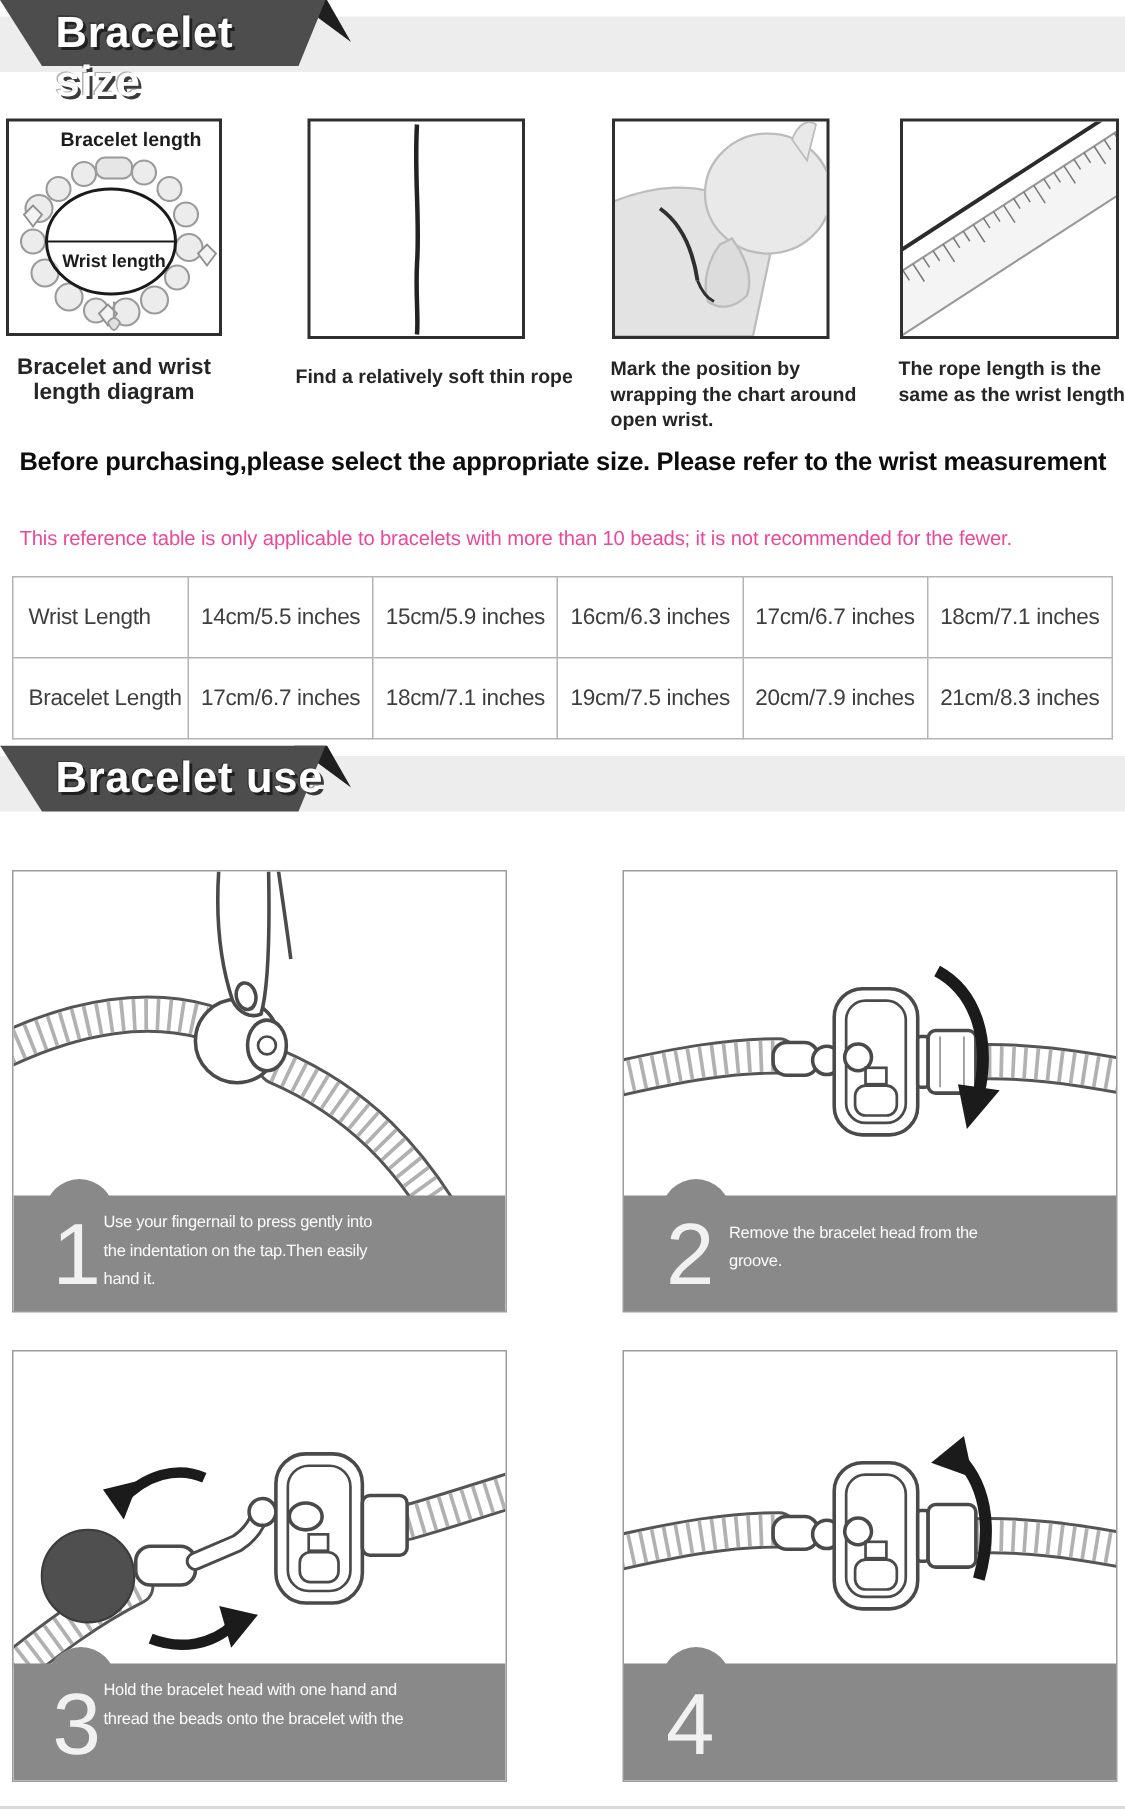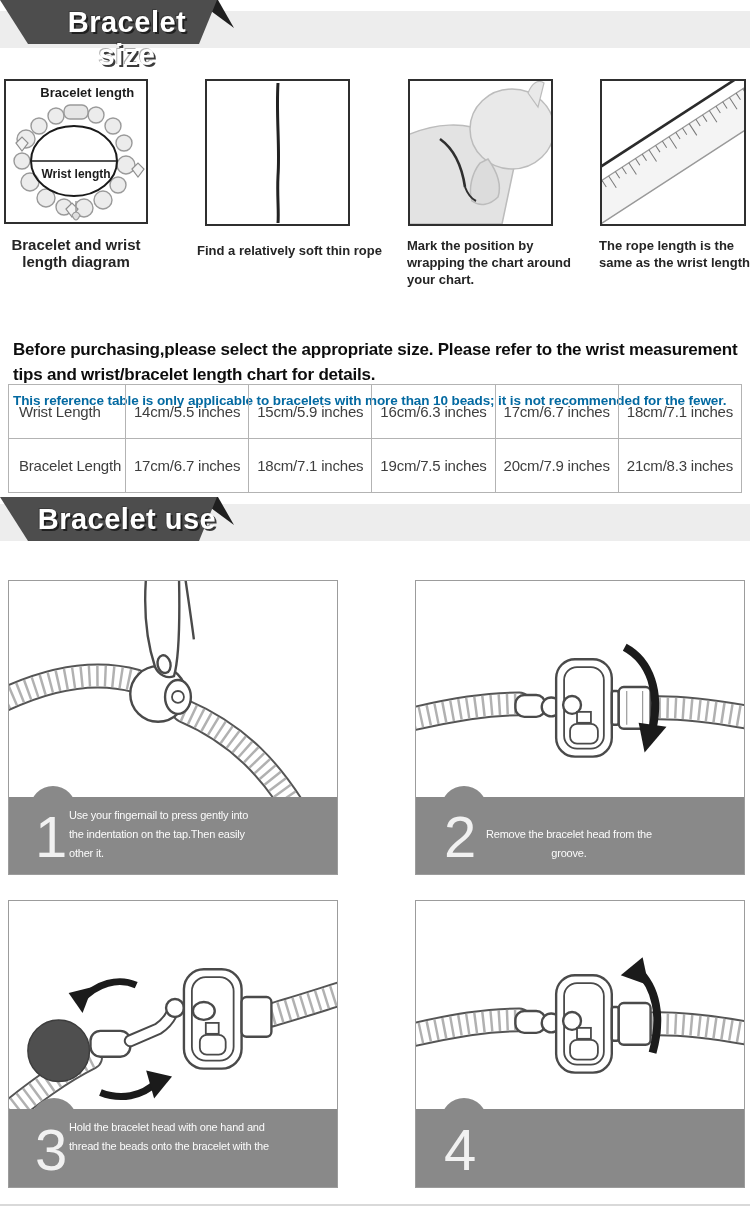--- a/index.html
+++ b/index.html
@@ -1,32 +1,32 @@
 <!DOCTYPE html>
 <html><head>
 <meta charset="utf-8">
 <style>
   html,body{margin:0;padding:0;background:#fff;}
   #stage{position:relative;width:750px;height:1213px;background:#ffffff;overflow:hidden;
          font-family:"Liberation Sans",sans-serif;}
-  .abs{position:absolute;margin-top:42px;}
+  .abs{position:absolute;}
   
   .strip{position:absolute;left:0;width:750px;height:37px;background:#ededed;}
   .ribbon-svg{position:absolute;left:0;width:240px;height:48px;}
-  .ribbon-label{position:absolute;left:37px;width:180px;text-align:center;
+  .ribbon-label{position:absolute;left:37px;width:180px;text-align:left;
       font-size:29px;font-weight:800;color:#ffffff;letter-spacing:.5px;
       text-shadow:2px 2px 0 rgba(25,25,25,.85), -1px -1px 0 rgba(25,25,25,.35);}
   
   .photo-box{position:absolute;background:#ffffff;border:2px solid #2f2f2f;box-sizing:border-box;overflow:hidden;}
   .caption{position:absolute;font-weight:700;color:#252525;font-size:13px;line-height:17px;white-space:nowrap;}
   .caption.center{text-align:center;}
   .inphoto-label{position:absolute;font-weight:700;color:#1c1c1c;white-space:nowrap;}
   
   .intro-line{white-space:nowrap;font-size:17px;line-height:25px;font-weight:700;color:#0d0d0d;letter-spacing:-0.2px;}
-  .notice{white-space:nowrap;font-size:13.5px;font-weight:700;color:#0369a1;letter-spacing:-0.1px;}
+  .notice{white-space:nowrap;font-size:13.5px;font-weight:400;color:#ec4899;letter-spacing:-0.1px;}
   
   table.size{position:absolute;left:8px;top:384px;width:734px;border-collapse:collapse;table-layout:fixed;}
   table.size td{border:1px solid #b3b3b3;height:51px;font-size:15px;color:#3e3e3e;text-align:center;
       font-family:"Liberation Sans",sans-serif;letter-spacing:-0.2px;}
   table.size td.rowlabel{text-align:left;padding-left:10px;}
   
   .panel{position:absolute;width:330px;background:#ffffff;border:1px solid #9c9c9c;box-sizing:border-box;overflow:hidden;}
   .stepbar{position:absolute;left:0;right:0;bottom:0;background:#898989;}
   .bump{position:absolute;width:46px;height:46px;border-radius:50%;background:#898989;}
   .stepnum{position:absolute;color:#f1f1f1;font-size:58px;font-weight:400;line-height:1;}
@@ -148,30 +148,29 @@
   <div class="caption center" style="left:2px;top:236px;width:148px;font-size:15px;">
     <div>Bracelet and wrist</div>
     <div>length diagram</div>
   </div>
   <div class="caption" style="left:197px;top:242px;">
     <div>Find a relatively soft thin rope</div>
   </div>
   <div class="caption" style="left:407px;top:237px;">
     <div>Mark the position by</div>
     <div>wrapping the chart around</div>
-    <div>your chart.</div>
+    <div>open wrist.</div>
   </div>
   <div class="caption" style="left:599px;top:237px;">
     <div>The rope length is the</div>
     <div>same as the wrist length.</div>
   </div>
 
   <div class="abs" style="left:13px;top:295px;">
     <div class="intro-line">Before purchasing,please select the appropriate size. Please refer to the wrist measurement</div>
-    <div class="intro-line">tips and wrist/bracelet length chart for details.</div>
   </div>
   <div class="abs notice" style="left:13px;top:351px;">This reference table is only applicable to bracelets with more than 10 beads; it is not recommended for the fewer.</div>
 
   <table class="size">
     <colgroup>
         <col style="width:117px">
         <col>
         <col>
         <col>
         <col>
@@ -218,21 +217,21 @@
       <path class="ln" d="M138 -6 C 135 32 139 62 147 86 C 151 94 159 98 166 95 C 171 78 172 38 171 -6 Z"></path>
       <ellipse class="ln" cx="156" cy="83" rx="6.5" ry="9" transform="rotate(-12 156 83)"></ellipse>
       <path class="ln-thin" d="M177 -6 C 181 22 184 42 186 58" style="stroke-width:2.4"></path>
     </svg>
     <div class="bump" style="left:21px;top:205px;"></div>
     <div class="stepbar" style="height:77px;">
       <div class="stepnum" style="left:26px;bottom:8px;">1</div>
       <div class="steptext" style="left:60px;top:9px;">
         <div>Use your fingernail to press gently into</div>
         <div>the indentation on the tap.Then easily</div>
-        <div>other it.</div>
+        <div>hand it.</div>
       </div>
     </div>
   </div>
 
   <div class="panel" style="left:415px;top:580px;height:295px;">
     <svg width="328" height="218" viewBox="0 0 330 218">
       <path class="tube-o" d="M-12 140 C 40 128 72 123 104 123"></path>
       <path class="tube-i" d="M-12 140 C 40 128 72 123 104 123"></path>
       <path class="tube-h" d="M-12 140 C 40 128 72 123 104 123"></path>
       <path class="tube-o" d="M236 127 C 268 126 300 130 342 138"></path>
@@ -248,21 +247,21 @@
       <rect class="ln" x="197" y="110" width="7" height="34" rx="2"></rect>
       <rect class="ln" x="204" y="106" width="32" height="42" rx="5"></rect>
       <line x1="212" y1="110" x2="212" y2="144" stroke="#999" stroke-width="1.2"></line>
       <line x1="228" y1="110" x2="228" y2="144" stroke="#999" stroke-width="1.2"></line>
       <path class="arrow" d="M210 66 C 236 80 246 112 238 148"></path>
       <polygon class="arrowhead" points="224,142 252,146 230,172"></polygon>
     </svg>
     <div class="bump" style="left:25px;top:205px;"></div>
     <div class="stepbar" style="height:77px;">
       <div class="stepnum" style="left:28px;bottom:8px;">2</div>
-      <div class="steptext" style="left:70px;top:28px;text-align:center;">
+      <div class="steptext" style="left:70px;top:16px;">
         <div>Remove the bracelet head from the</div>
         <div>groove.</div>
       </div>
     </div>
   </div>
 
   <div class="panel" style="left:8px;top:900px;height:288px;">
     <svg width="328" height="210" viewBox="0 0 330 210">
       <path class="tube-o" d="M-12 222 C 25 192 52 172 82 157"></path>
       <path class="tube-i" d="M-12 222 C 25 192 52 172 82 157"></path>

